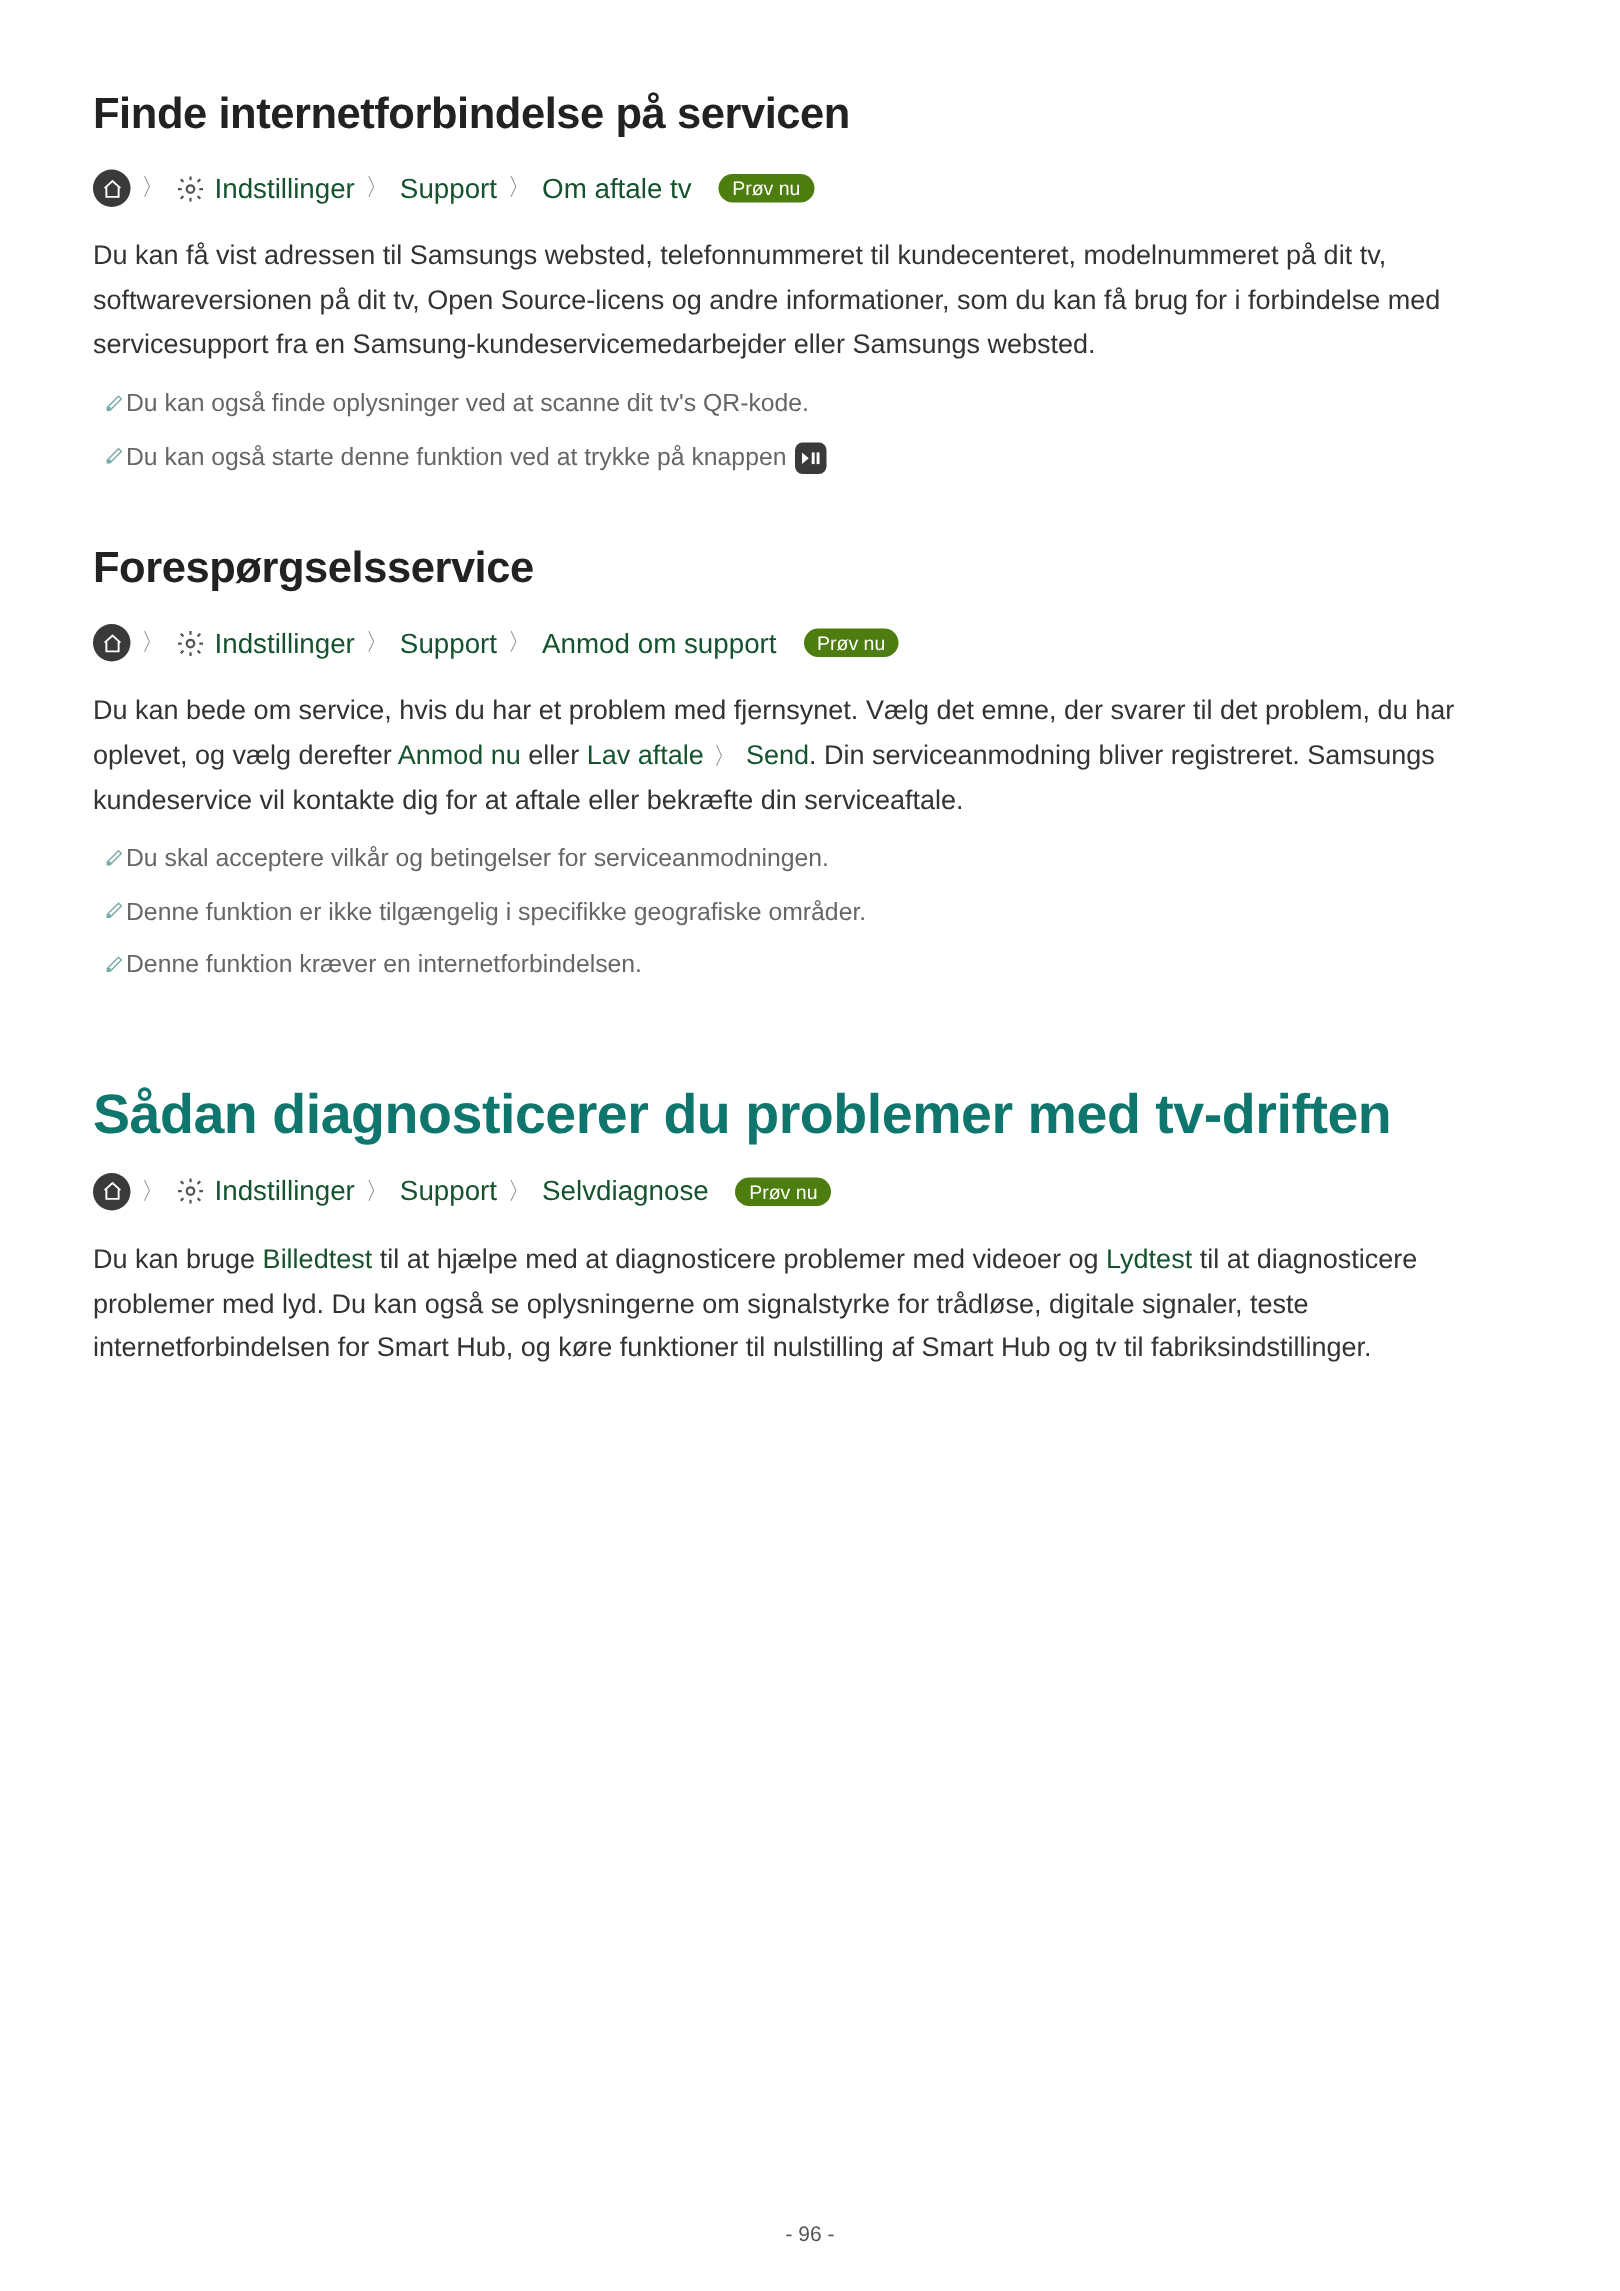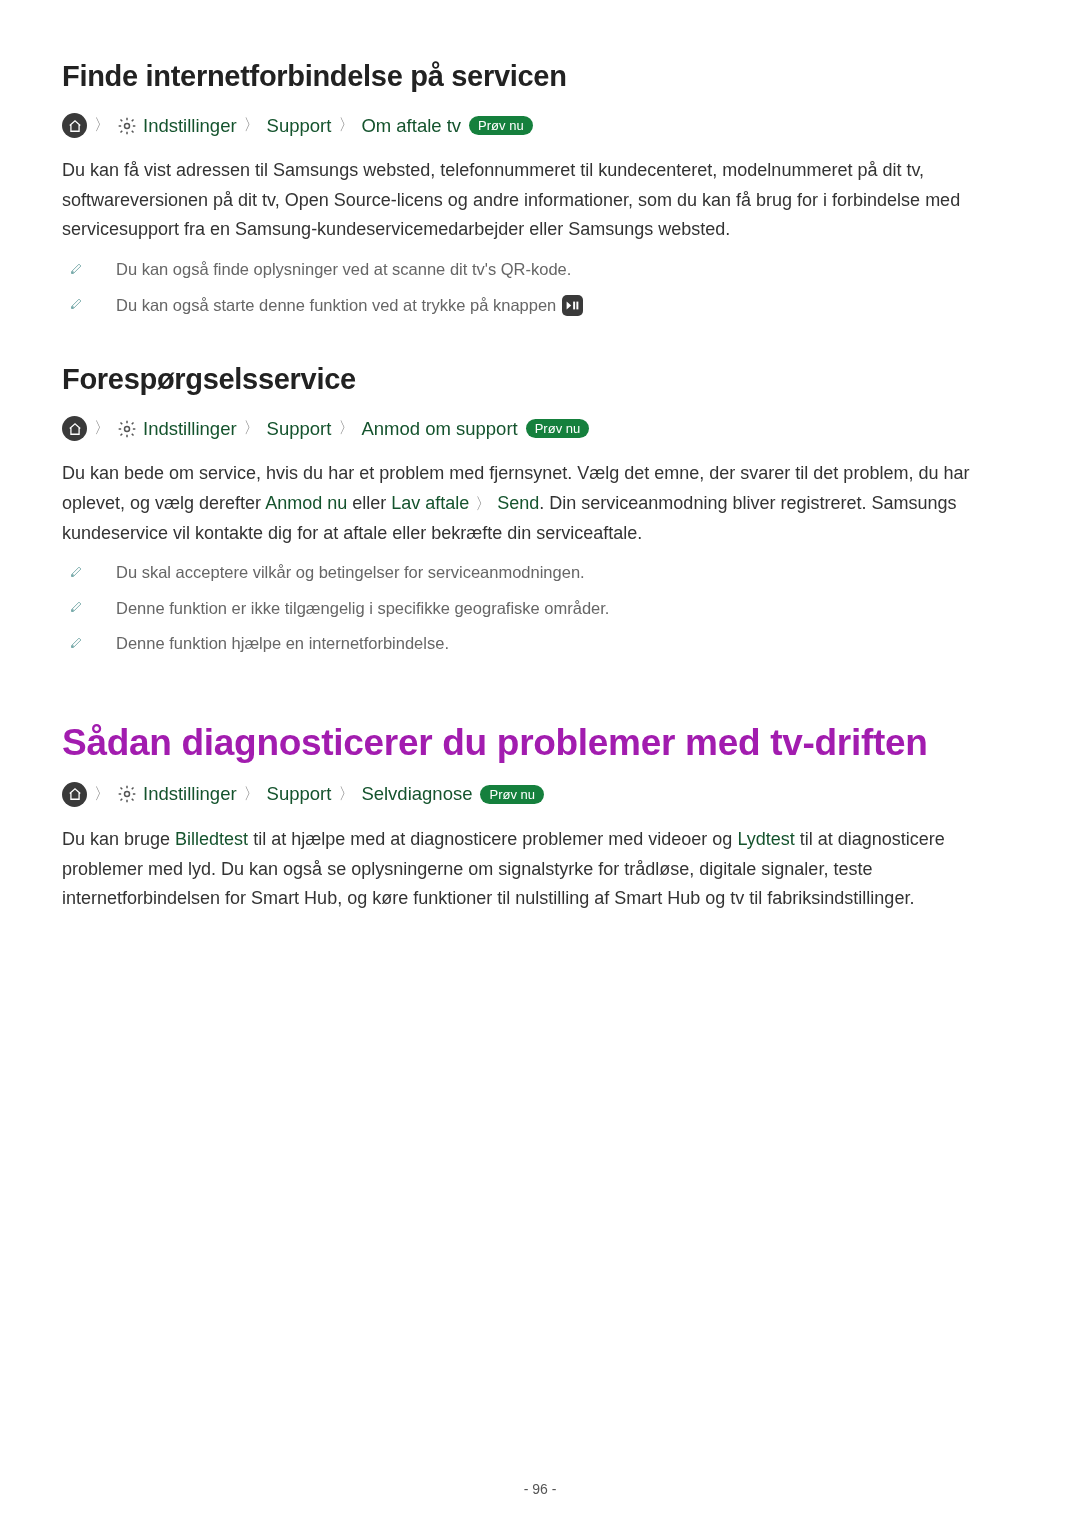--- a/index.html
+++ b/index.html
@@ -15,21 +15,21 @@
   h2 {
     font-size: 29px;
     font-weight: 600;
     color: #222;
     margin-bottom: 20px;
     letter-spacing: -0.3px;
   }
   h1 {
     font-size: 37px;
     font-weight: 600;
-    color: #a21caf;
+    color: #0f766e;
     margin-bottom: 18px;
     letter-spacing: -0.3px;
   }
   .breadcrumb {
     display: flex;
     align-items: center;
     gap: 6px;
     margin-bottom: 18px;
     font-size: 18.5px;
     flex-wrap: wrap;
@@ -52,38 +52,38 @@
   .gear-icon {
     width: 20px;
     height: 20px;
     display: inline-flex;
     align-items: center;
     justify-content: center;
   }
   .gear-icon svg { width: 20px; height: 20px; }
   .crumb-link { color: #14532d; font-weight: 500; }
   .try-badge {
-    background: #15803d;
+    background: #4d7c0f;
     color: #fff;
     font-size: 13px;
     padding: 2px 9px;
     border-radius: 10px;
-    margin-left: 2px;
+    margin-left: 12px;
     font-weight: 500;
   }
   .body-text {
     font-size: 18px;
     line-height: 1.65;
     color: #333;
     margin-bottom: 12px;
   }
   .note-row {
     display: flex;
     align-items: flex-start;
-    gap: 32px;
+    gap: 0;
     margin: 10px 0 6px 6px;
   }
   .note-icon {
     width: 16px;
     height: 22px;
     flex: 0 0 16px;
     display: inline-flex;
     align-items: center;
     justify-content: center;
   }
@@ -233,21 +233,21 @@
     </span>
     <span class="note-text">Denne funktion er ikke tilgængelig i specifikke geografiske områder.</span>
   </div>
   <div class="note-row">
     <span class="note-icon">
       <svg viewBox="0 0 24 24">
           <path d="M4 20 L7 20 L19 8 L16 5 L4 17 Z" fill="none" stroke="#7aa" stroke-width="1.5"></path>
           <path d="M4 20 L7 20 L8 17 L5 16 Z" fill="#7aa"></path>
         </svg>
     </span>
-    <span class="note-text">Denne funktion hjælpe en internetforbindelse.</span>
+    <span class="note-text">Denne funktion kræver en internetforbindelsen.</span>
   </div>
 </div>
 
 <div class="section" style="margin-top:65px;">
   <h1>Sådan diagnosticerer du problemer med tv-driften</h1>
 
   <div class="breadcrumb">
     <span class="home-icon">
       <svg viewBox="0 0 24 24" fill="none" stroke="#fff" stroke-width="2.2">
           <path d="M3 11 L12 3 L21 11 M5 10 V21 H19 V10"></path>

